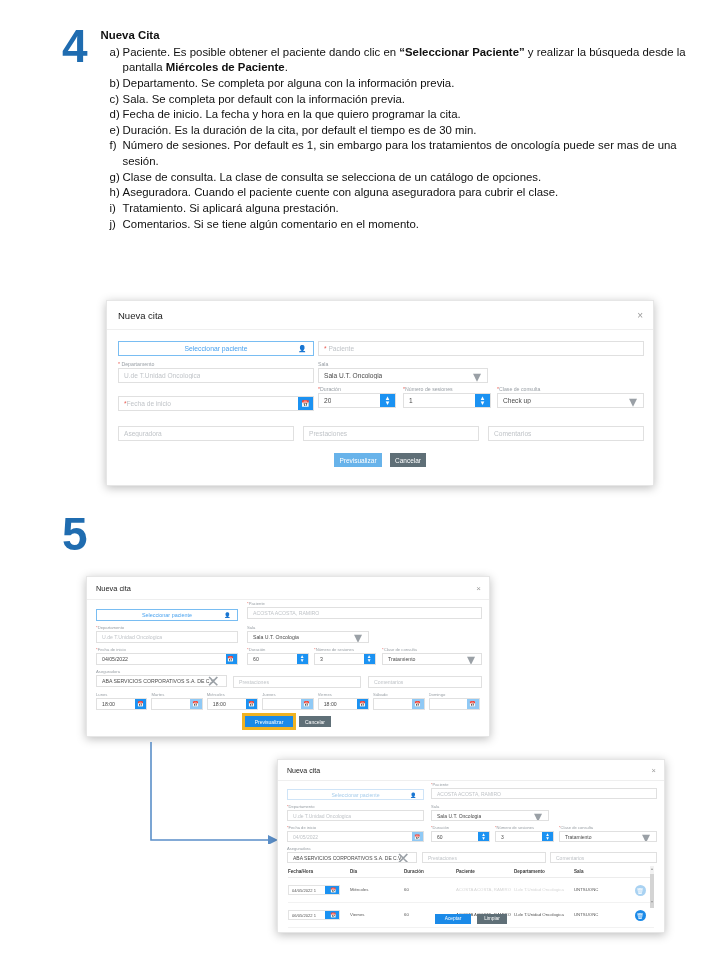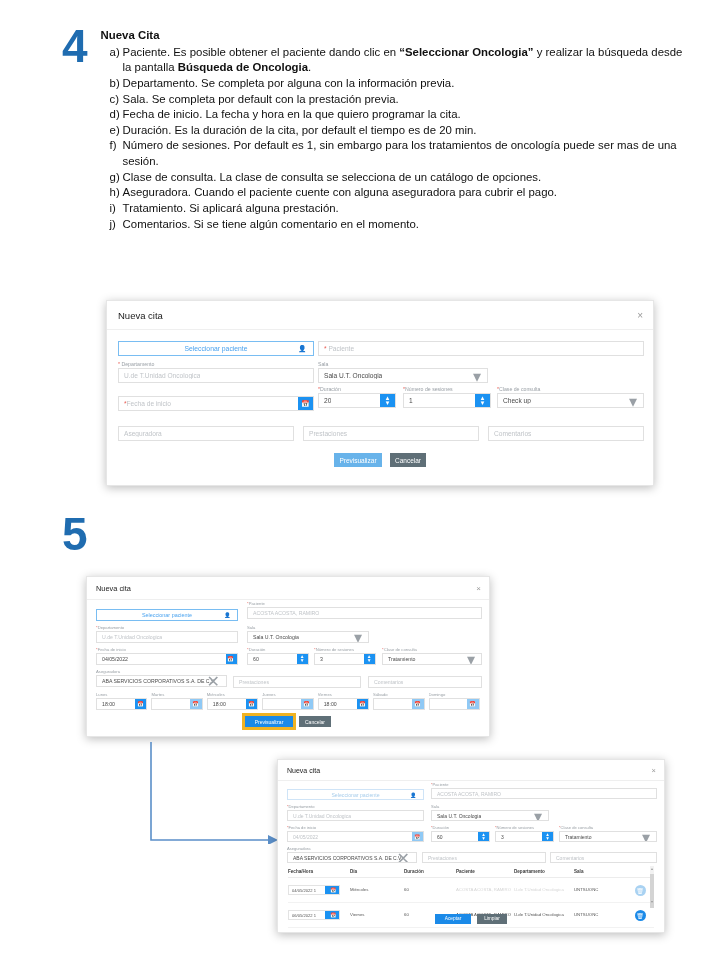--- a/index.html
+++ b/index.html
@@ -135,49 +135,49 @@
 
 <div class="page">
 
   <div class="step step4" style="left:62px;top:28px;width:640px;">
     <div class="step-num">4</div>
     <div class="step-body" style="margin-left:14px;width:590px;">
       <div class="step-title">Nueva Cita</div>
       <ol class="alpha">
         <li>
             <span class="mk">a)</span>
-            <span class="tx">Paciente. Es posible obtener el paciente dando clic en <b>“Seleccionar Oncologia”</b> y realizar la búsqueda desde la pantalla <b>Búsqueda de Oncologia</b>.</span>
+            <span class="tx">Paciente. Es posible obtener el paciente dando clic en <b>“Seleccionar Paciente”</b> y realizar la búsqueda desde la pantalla <b>Miércoles de Paciente</b>.</span>
           </li>
         <li>
             <span class="mk">b)</span>
             <span class="tx">Departamento. Se completa por alguna con la información previa.</span>
           </li>
         <li>
             <span class="mk">c)</span>
-            <span class="tx">Sala. Se completa por default con la prestación previa.</span>
+            <span class="tx">Sala. Se completa por default con la información previa.</span>
           </li>
         <li>
             <span class="mk">d)</span>
             <span class="tx">Fecha de inicio.  La fecha y hora en la que quiero programar la cita.</span>
           </li>
         <li>
             <span class="mk">e)</span>
-            <span class="tx">Duración.  Es la duración de la cita, por default el tiempo es de 20 min.</span>
+            <span class="tx">Duración.  Es la duración de la cita, por default el tiempo es de 30 min.</span>
           </li>
         <li>
             <span class="mk">f)</span>
             <span class="tx">Número de sesiones. Por default es 1, sin embargo  para los tratamientos de oncología puede ser mas de una sesión.</span>
           </li>
         <li>
             <span class="mk">g)</span>
             <span class="tx">Clase de consulta. La clase de consulta se selecciona de un catálogo de opciones.</span>
           </li>
         <li>
             <span class="mk">h)</span>
-            <span class="tx">Aseguradora. Cuando el paciente cuente con alguna aseguradora para cubrir el pago.</span>
+            <span class="tx">Aseguradora. Cuando el paciente cuente con alguna aseguradora para cubrir el clase.</span>
           </li>
         <li>
             <span class="mk">i)</span>
             <span class="tx">Tratamiento.  Si aplicará alguna prestación.</span>
           </li>
         <li>
             <span class="mk">j)</span>
             <span class="tx">Comentarios. Si se tiene algún comentario en el momento.</span>
           </li>
       </ol>

